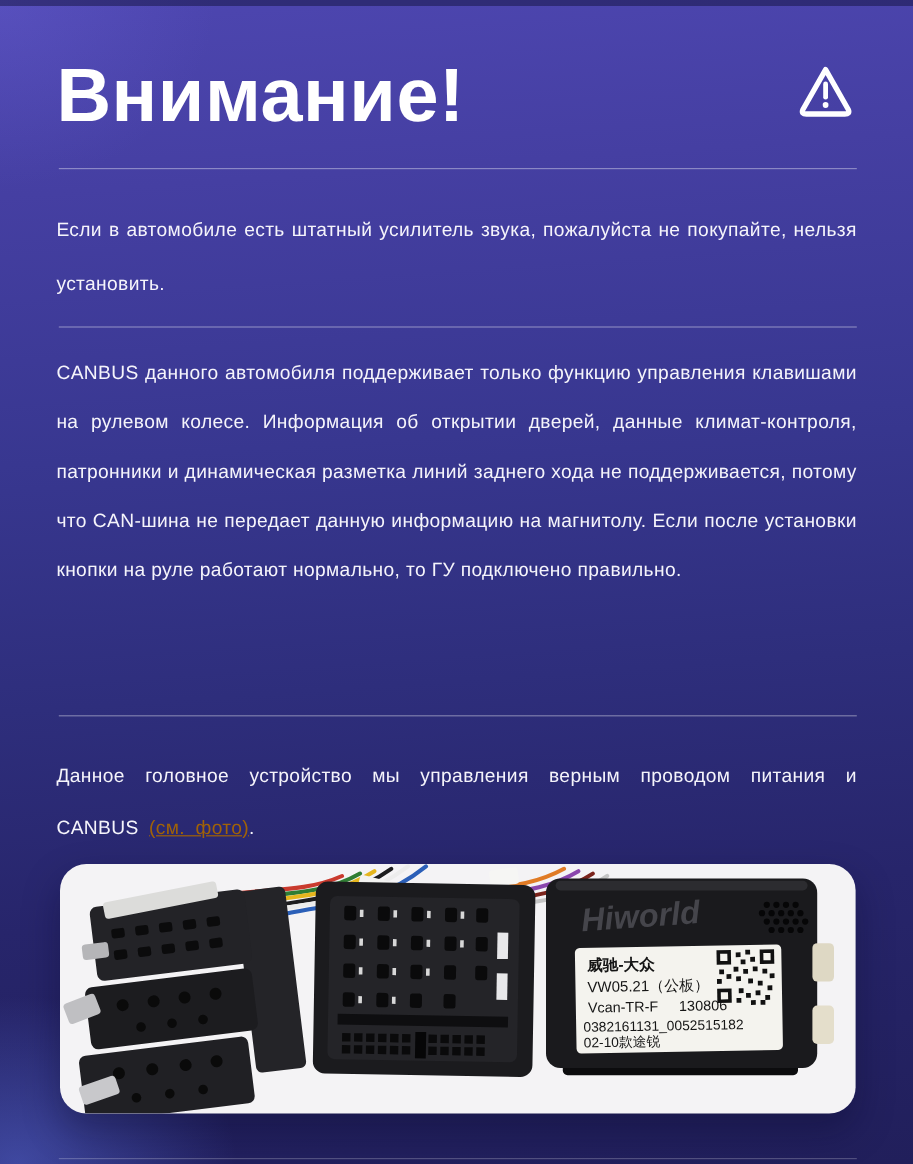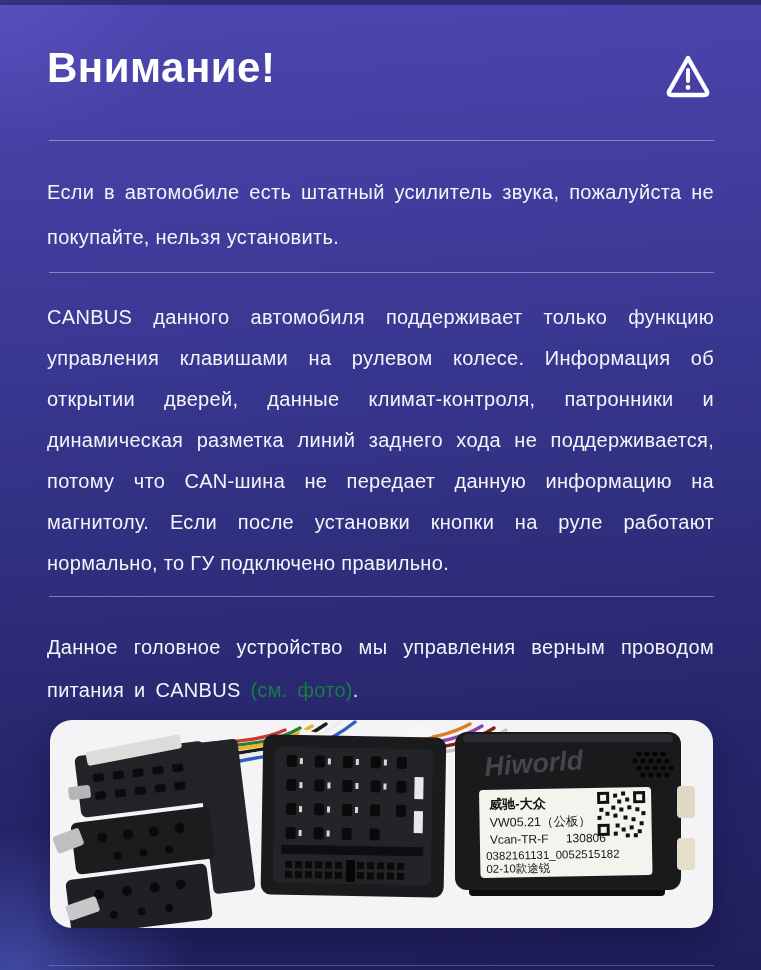--- a/index.html
+++ b/index.html
@@ -7,37 +7,37 @@
     width:761px;height:970px;position:relative;overflow:hidden;
     font-family:"Liberation Sans", sans-serif;
     background:
       radial-gradient(260px 200px at 2% 100%, rgba(92,112,226,.50), rgba(92,112,226,0) 70%),
       radial-gradient(300px 260px at 0% 0%, rgba(120,110,230,.25), rgba(120,110,230,0) 60%),
       linear-gradient(176deg,#4d46b0 0%,#453fa2 16%,#383790 38%,#2e2e7c 58%,#27256b 76%,#211f5b 100%);
   }
   .top-strip{position:absolute;left:0;top:0;width:761px;height:5px;background:rgba(14,14,52,.45);}
   .page-title{
     position:absolute;left:47px;top:44px;margin:0;
-    color:#ffffff;font-size:42px;font-weight:700;letter-spacing:.5px;line-height:1.15;
+    color:#ffffff;font-size:63px;font-weight:700;letter-spacing:.5px;line-height:1.15;
   }
   .warn-icon{position:absolute;right:49px;top:53px;width:48px;height:46px;}
   .divider{position:absolute;left:49px;width:665px;height:1px;background:rgba(255,255,255,.38);}
   #divider-1{top:140px;}
   #divider-2{top:272px;}
   #divider-3{top:596px;}
   #divider-4{top:965px;background:rgba(255,255,255,.22);}
   .para{
     position:absolute;left:47px;width:667px;margin:0;
-    color:#f5f4fb;font-size:20px;line-height:43px;letter-spacing:.3px;
+    color:#f5f4fb;font-size:16px;line-height:43px;letter-spacing:.3px;
     text-align:justify;
   }
   #para-amplifier{top:170px;line-height:45px;}
-  #para-canbus{top:297px;line-height:41px;}
+  #para-canbus{top:291px;line-height:41px;}
   #para-addition{top:626px;line-height:43px;word-spacing:4px;}
-  .hl{color:#15803d;}
+  .hl{color:#a16207;text-decoration:underline;}
   .photo{
     position:absolute;left:50px;top:720px;width:663px;height:208px;
     background:#f4f3f5;border-radius:22px;overflow:hidden;
     box-shadow:0 14px 30px rgba(10,10,40,.35);
   }
   .photo svg{display:block;}
   .lbl-cn{font-family:"Liberation Sans",sans-serif;}
 </style>
 </head>
 <body>

